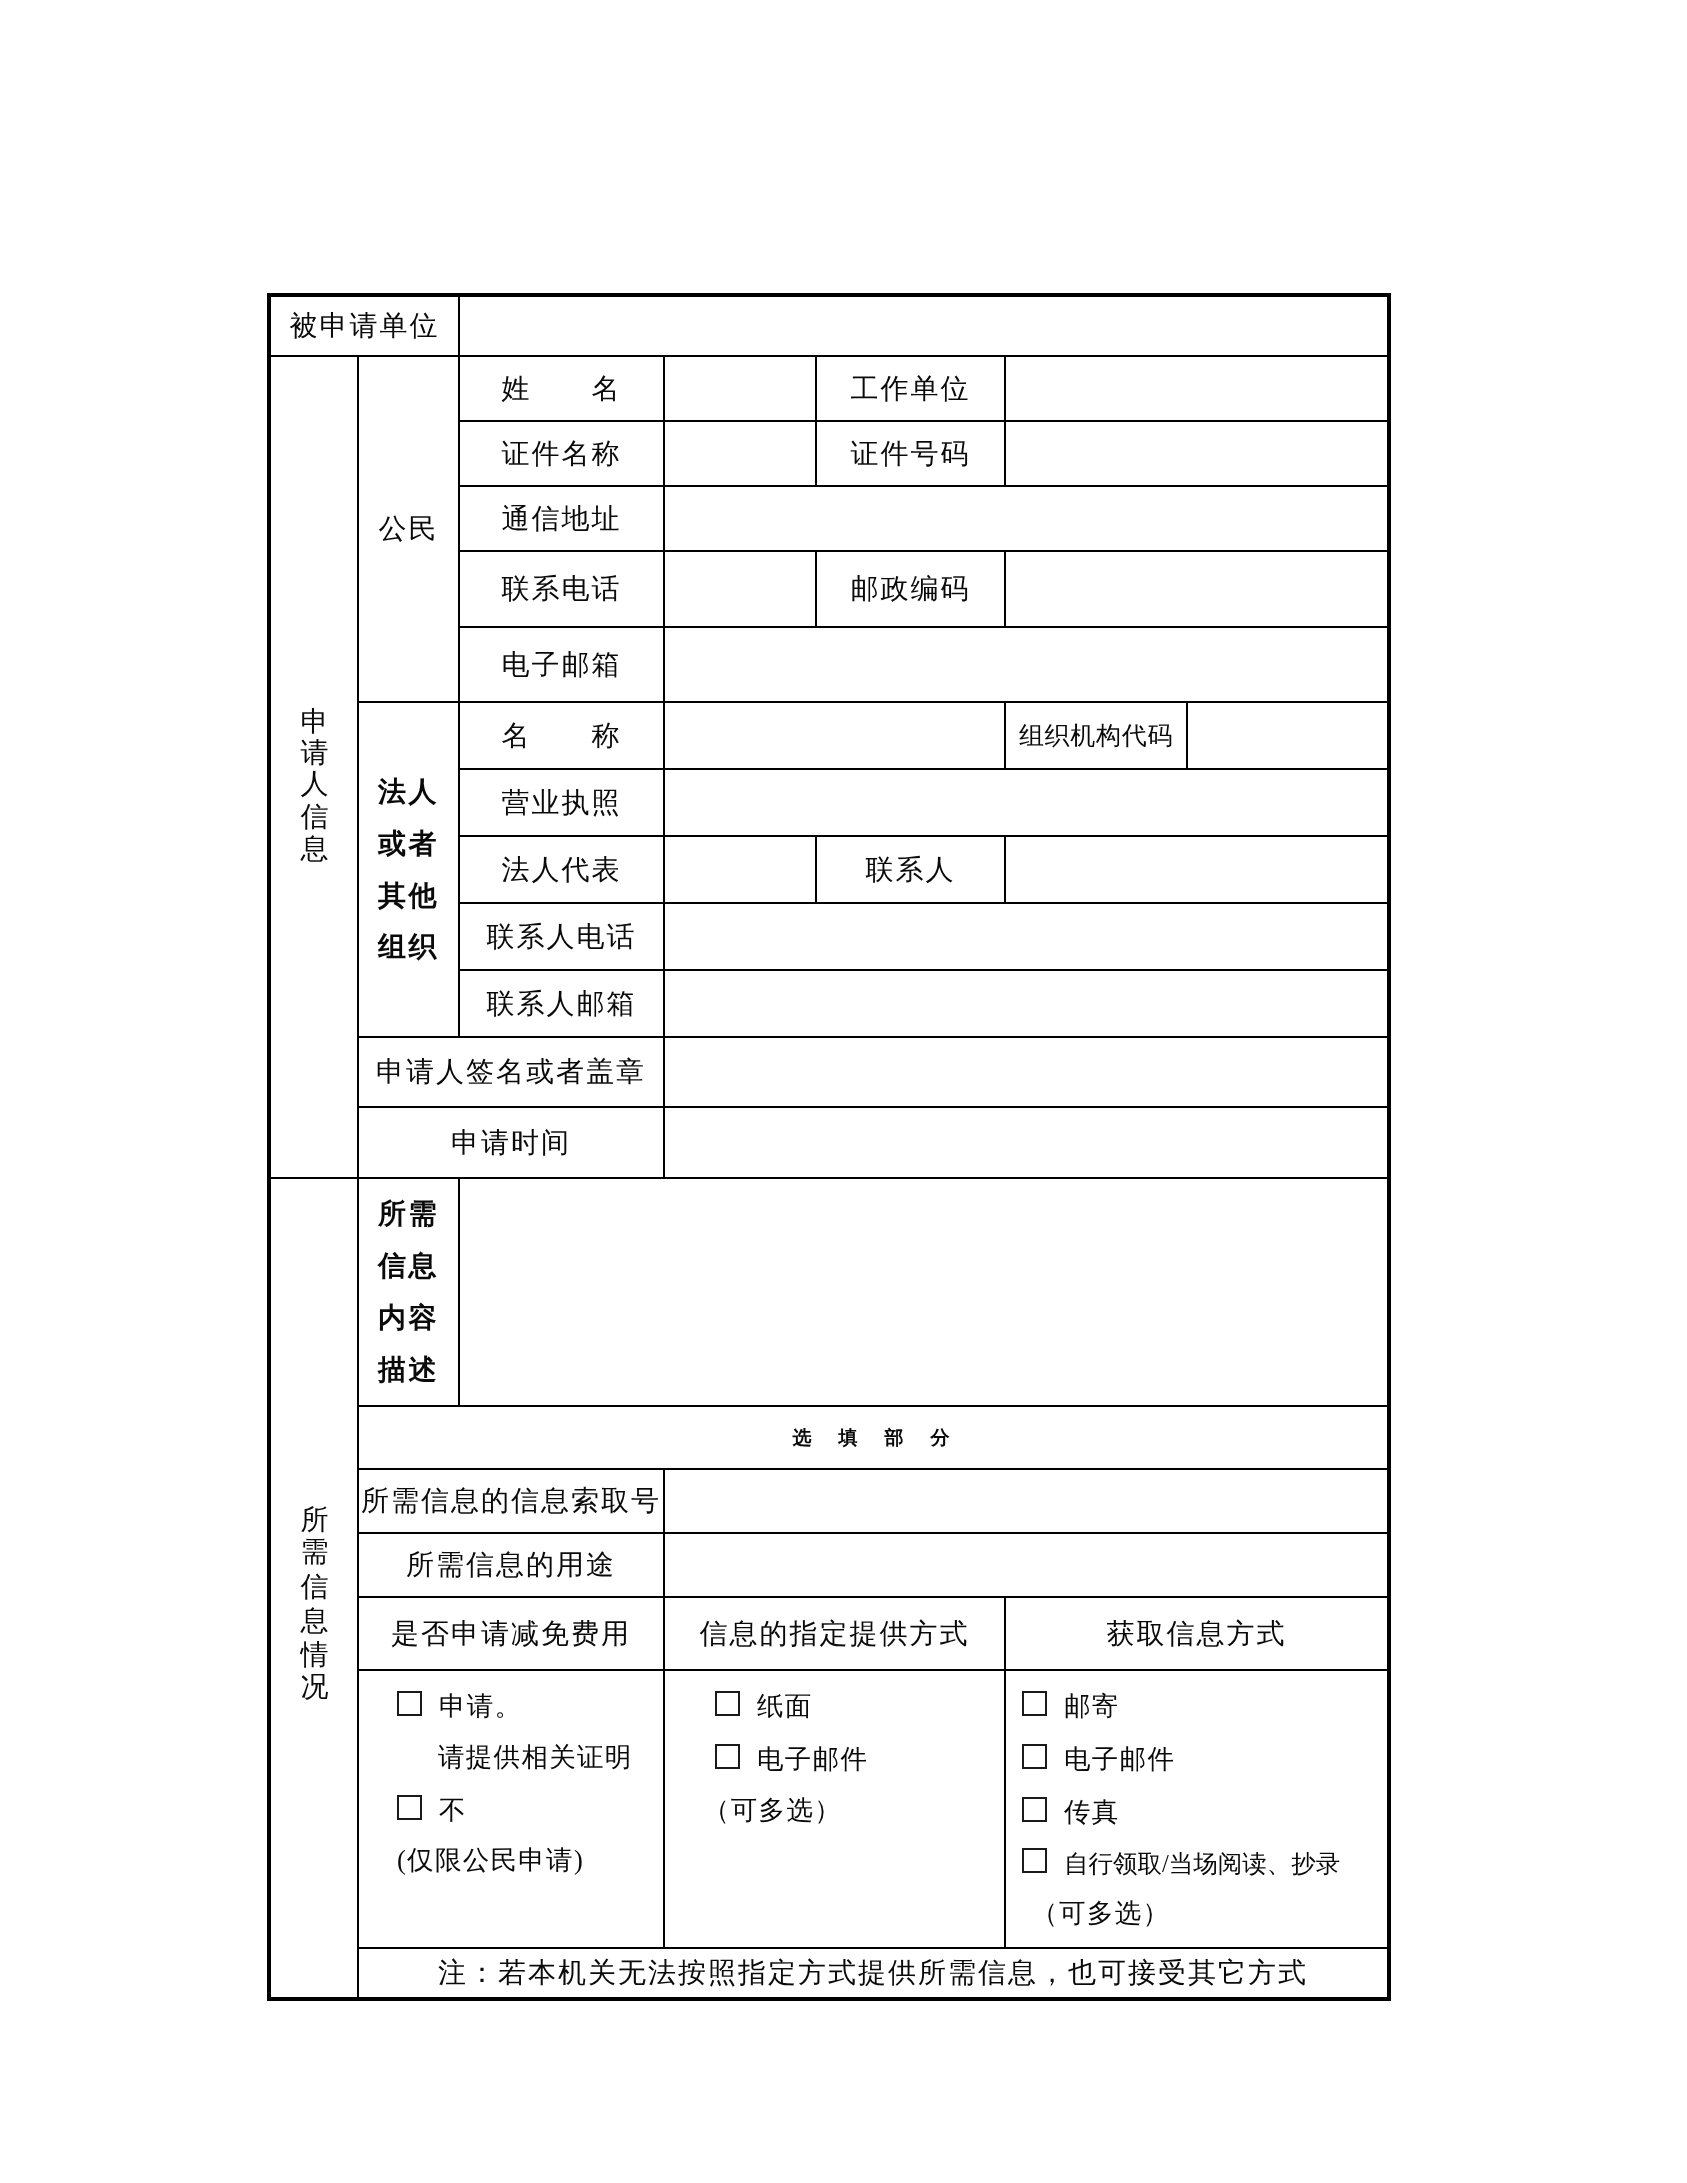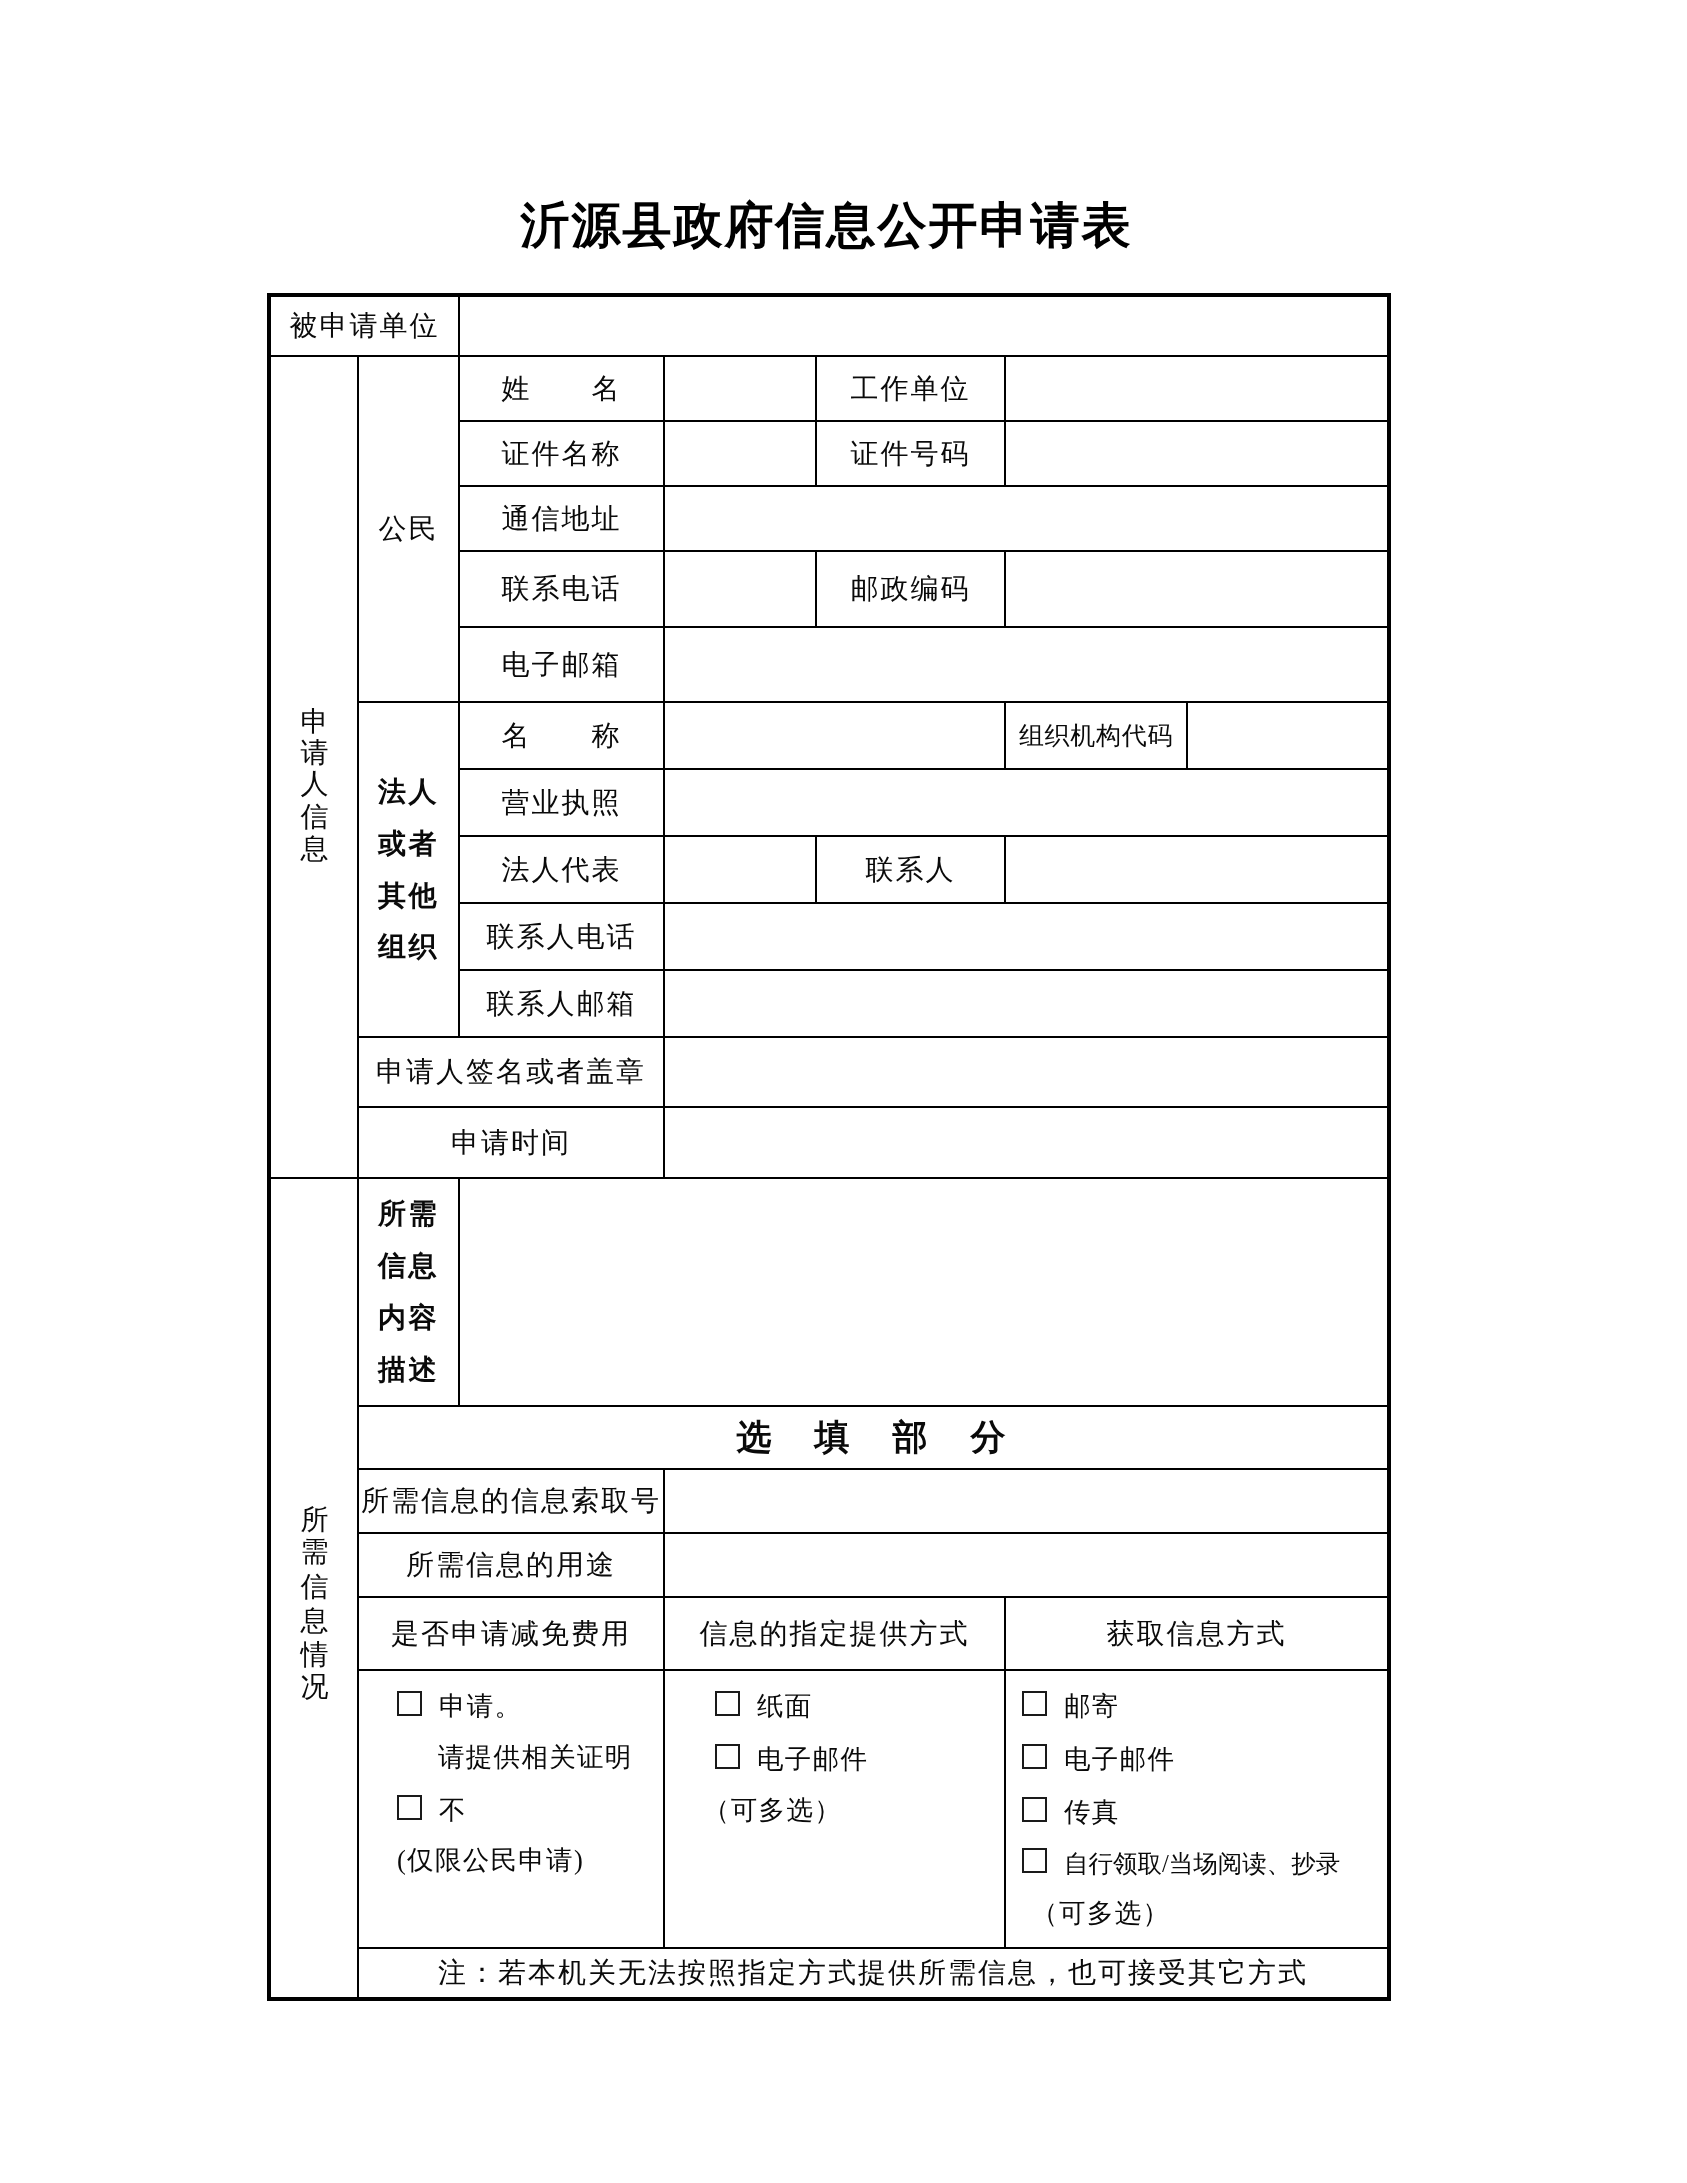--- a/index.html
+++ b/index.html
@@ -48,21 +48,21 @@
     text-orientation:upright;
     letter-spacing:32px;
     line-height:1.0;
   }
   .vtext6 { letter-spacing:34px; }
   
   .stack { line-height:1.85; letter-spacing:2.6px;font-weight:bold; }
   .optional-header {
     font-family:Liberation Sans, sans-serif;
     font-weight:700;
-    font-size:35px;
+    font-size:19px;
     letter-spacing:4px;
   }
   .orgcode { font-size:25px; letter-spacing:0.7px; }
   
   td.opts {
     vertical-align:top;
     text-align:left;
     font-size:26.5px;
     letter-spacing:1.3px;
     margin-top:40px;
@@ -83,21 +83,20 @@
   .indent-under { margin-left:41px; }
   .indent-paren { margin-left:9.3px; }
   .small-line { font-size:24.5px; letter-spacing:0px; }
   td.note-cell { font-size:28px; letter-spacing:2px; text-align:center; }
 </style>
 </head>
 <body>
 
 <div id="page">
 
-  <div id="form-title">沂源县政府信息公开申请表</div>
 
   <table id="form">
     <colgroup>
       <col style="width:89px">
       <col style="width:101px">
       <col style="width:205px">
       <col style="width:152px">
       <col style="width:189px">
       <col style="width:182px">
       <col style="width:202px">

